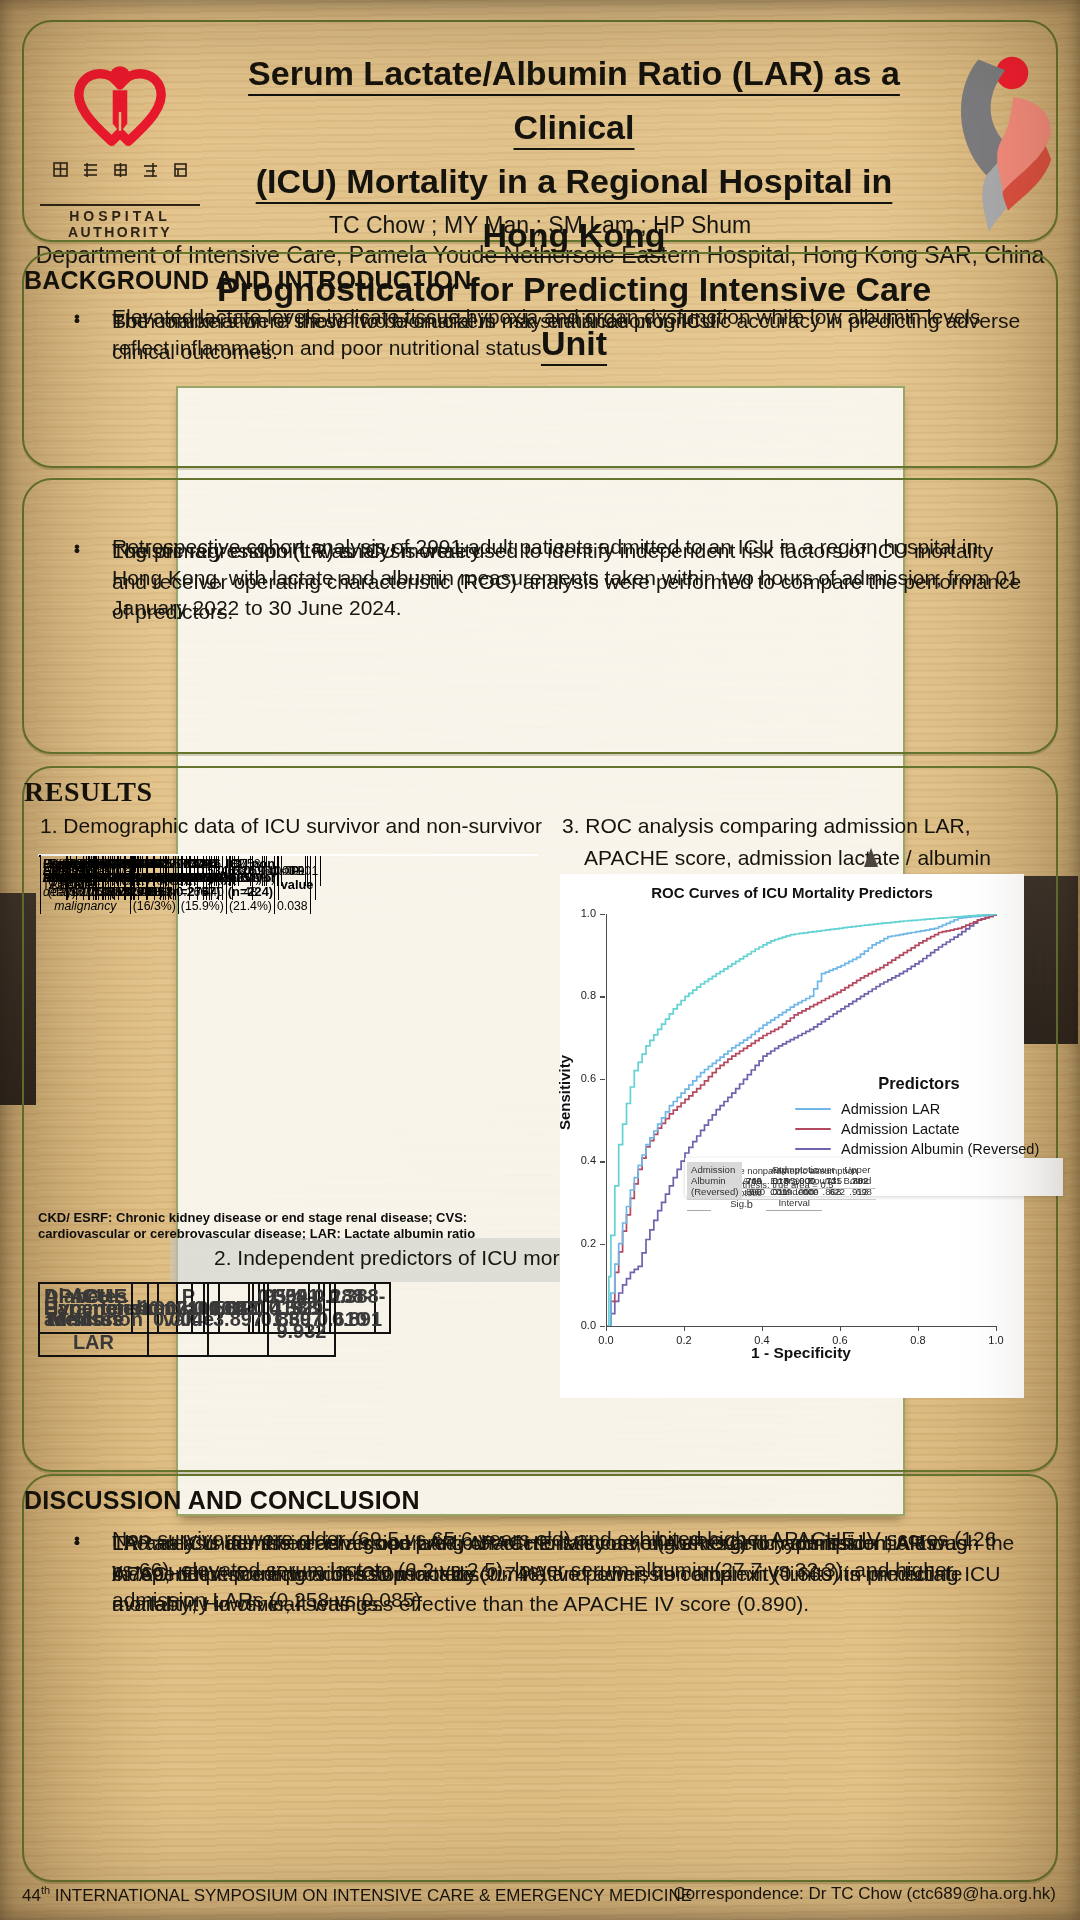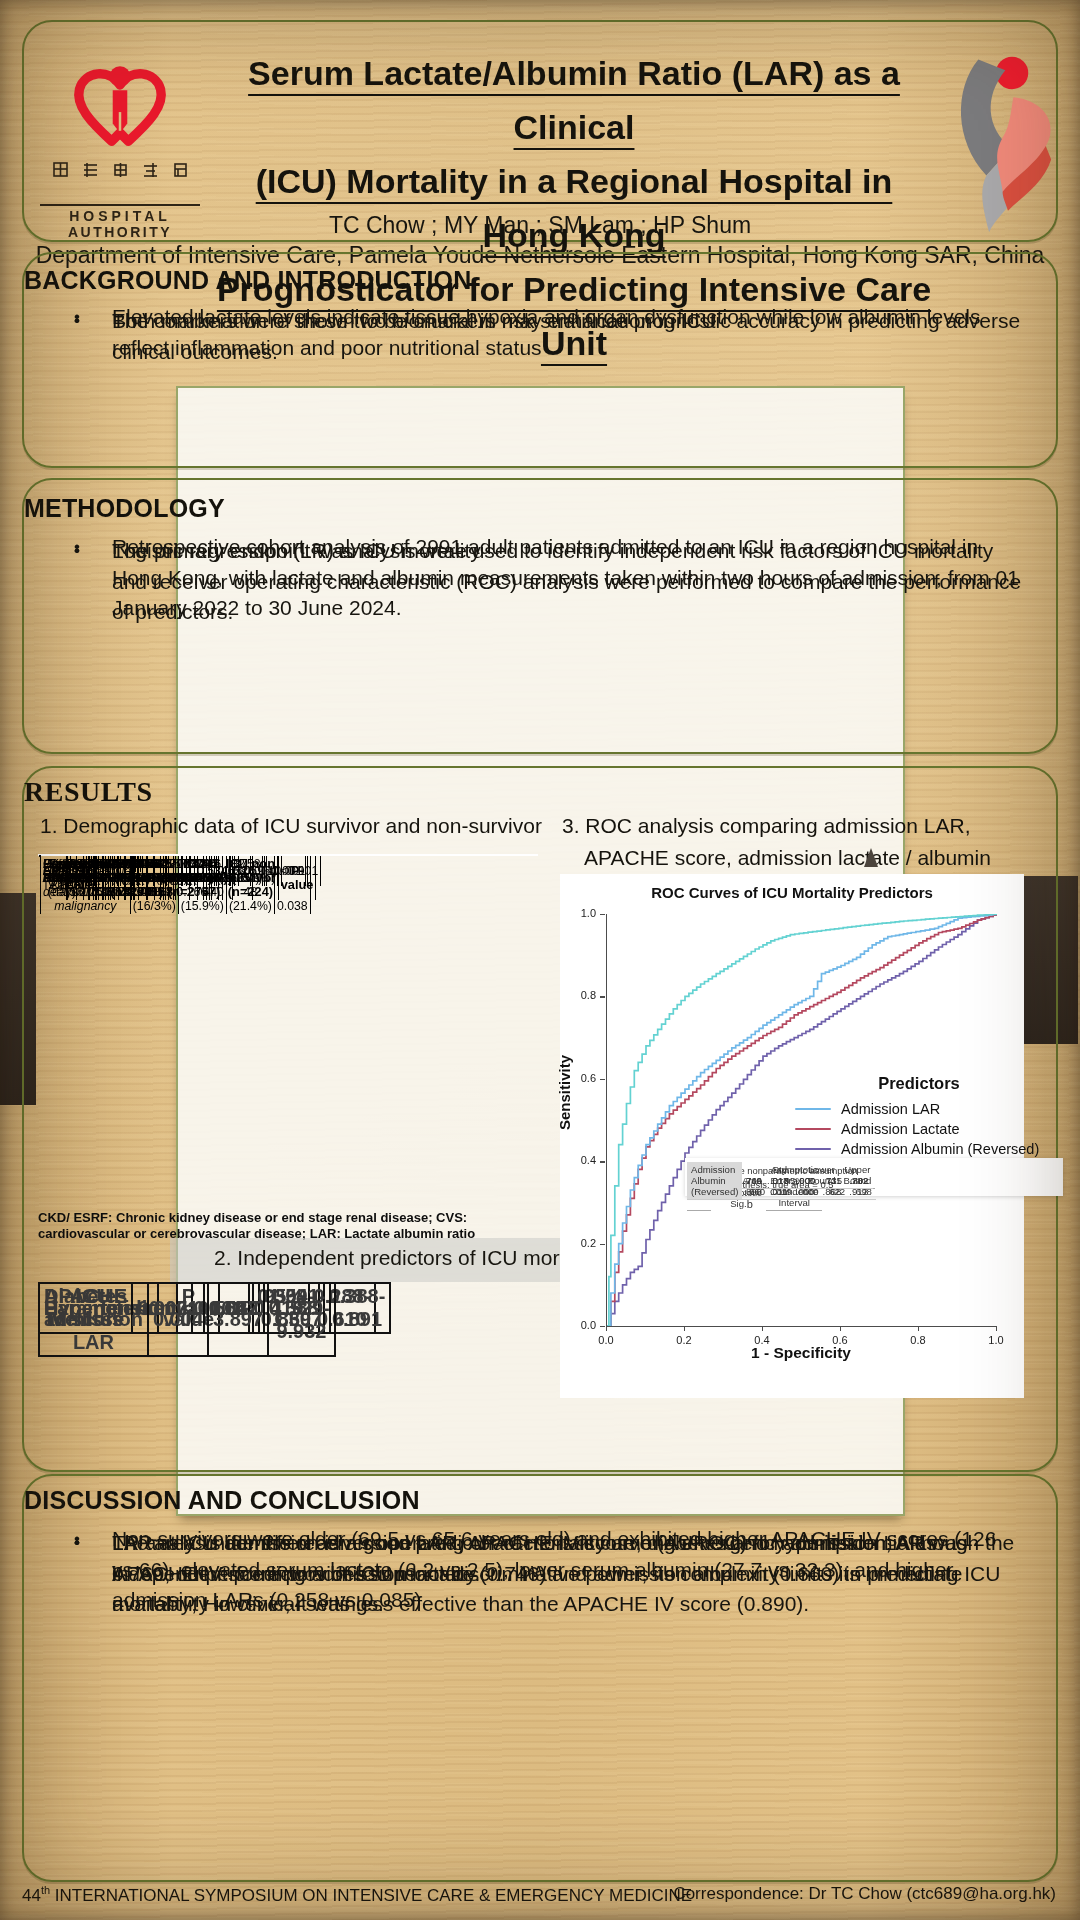--- a/index.html
+++ b/index.html
@@ -181,21 +181,20 @@
           <span>Both markers were shown to be crucial in risk stratification in ICU</span>
         </li>
         <li>
           <span class="dot">•</span>
           <span>The combination of these two biomarkers may enhance prognostic accuracy in predicting adverse clinical outcomes.</span>
         </li>
       </ul>
   </div>
 
   <div id="sec-meth" class="section">
-    <div class="sec-heading" style="top:14px;">METHODOLOGY</div>
     <ul class="bullets" style="top:52px;" id="meth-bullets">
         <li>
           <span class="dot">•</span>
           <span>Retrospective cohort analysis of 2991 adult patients admitted to an ICU in a region hospital in Hong Kong, with lactate and albumin measurements taken within two hours of admission, from 01 January 2022 to 30 June 2024.</span>
         </li>
         <li>
           <span class="dot">•</span>
           <span>The primary endpoint was ICU mortality</span>
         </li>
         <li>

